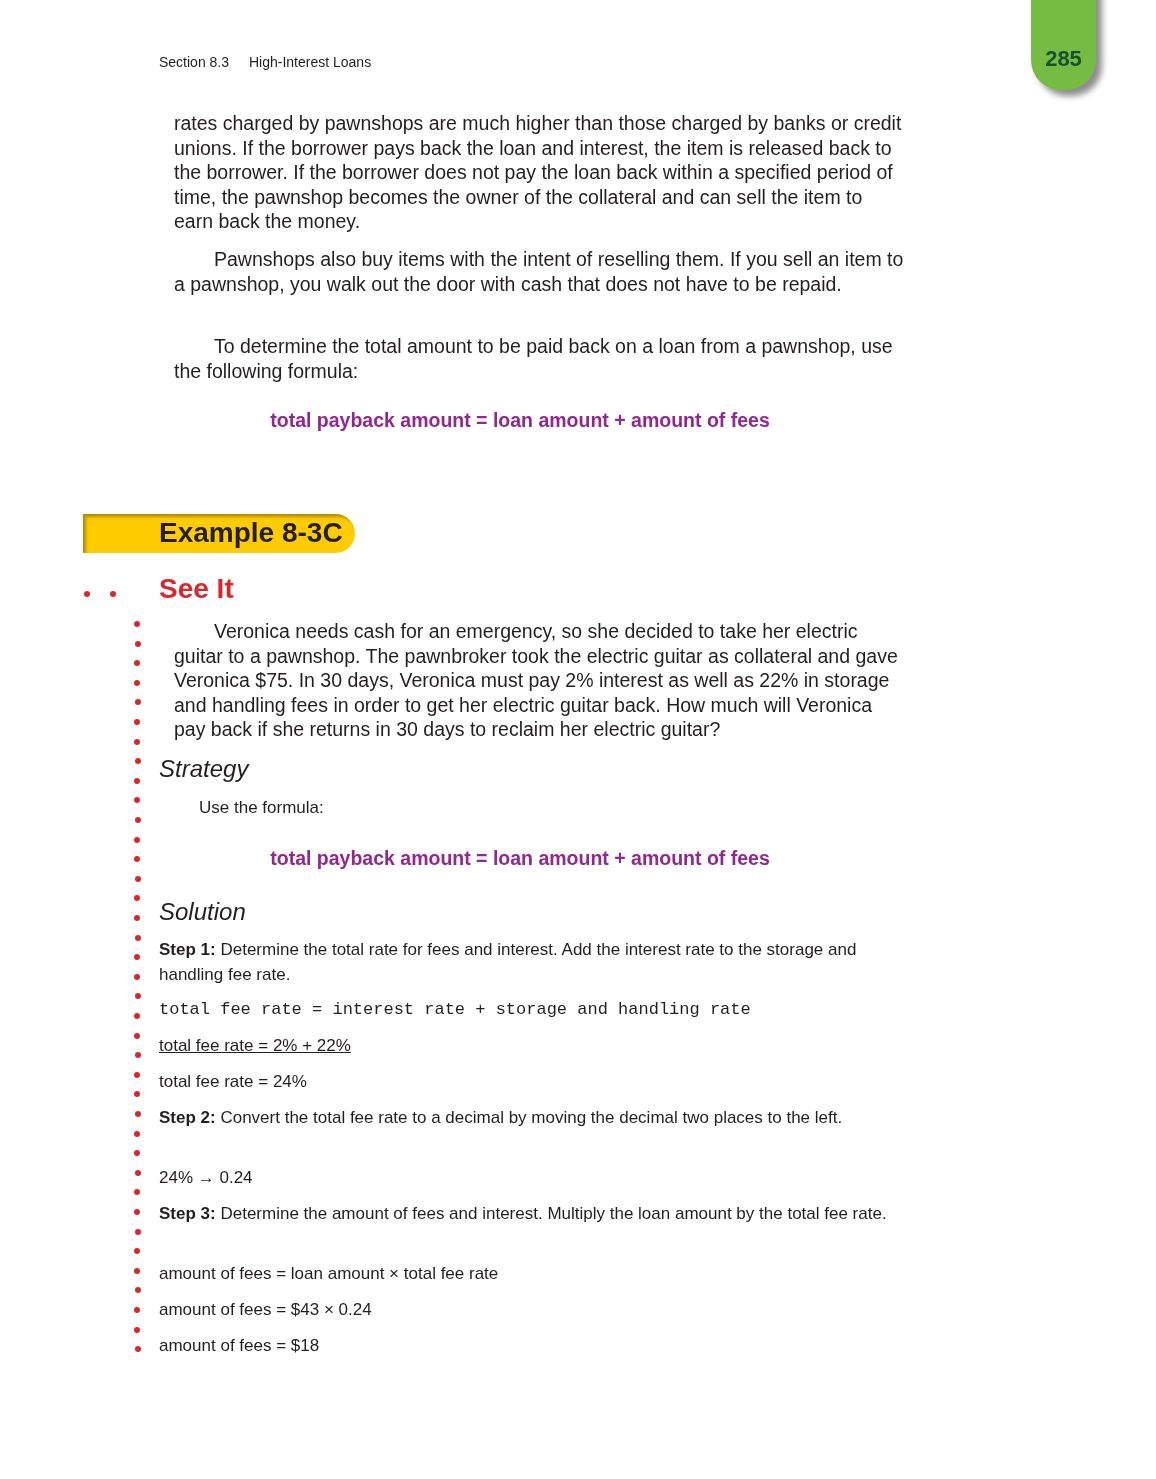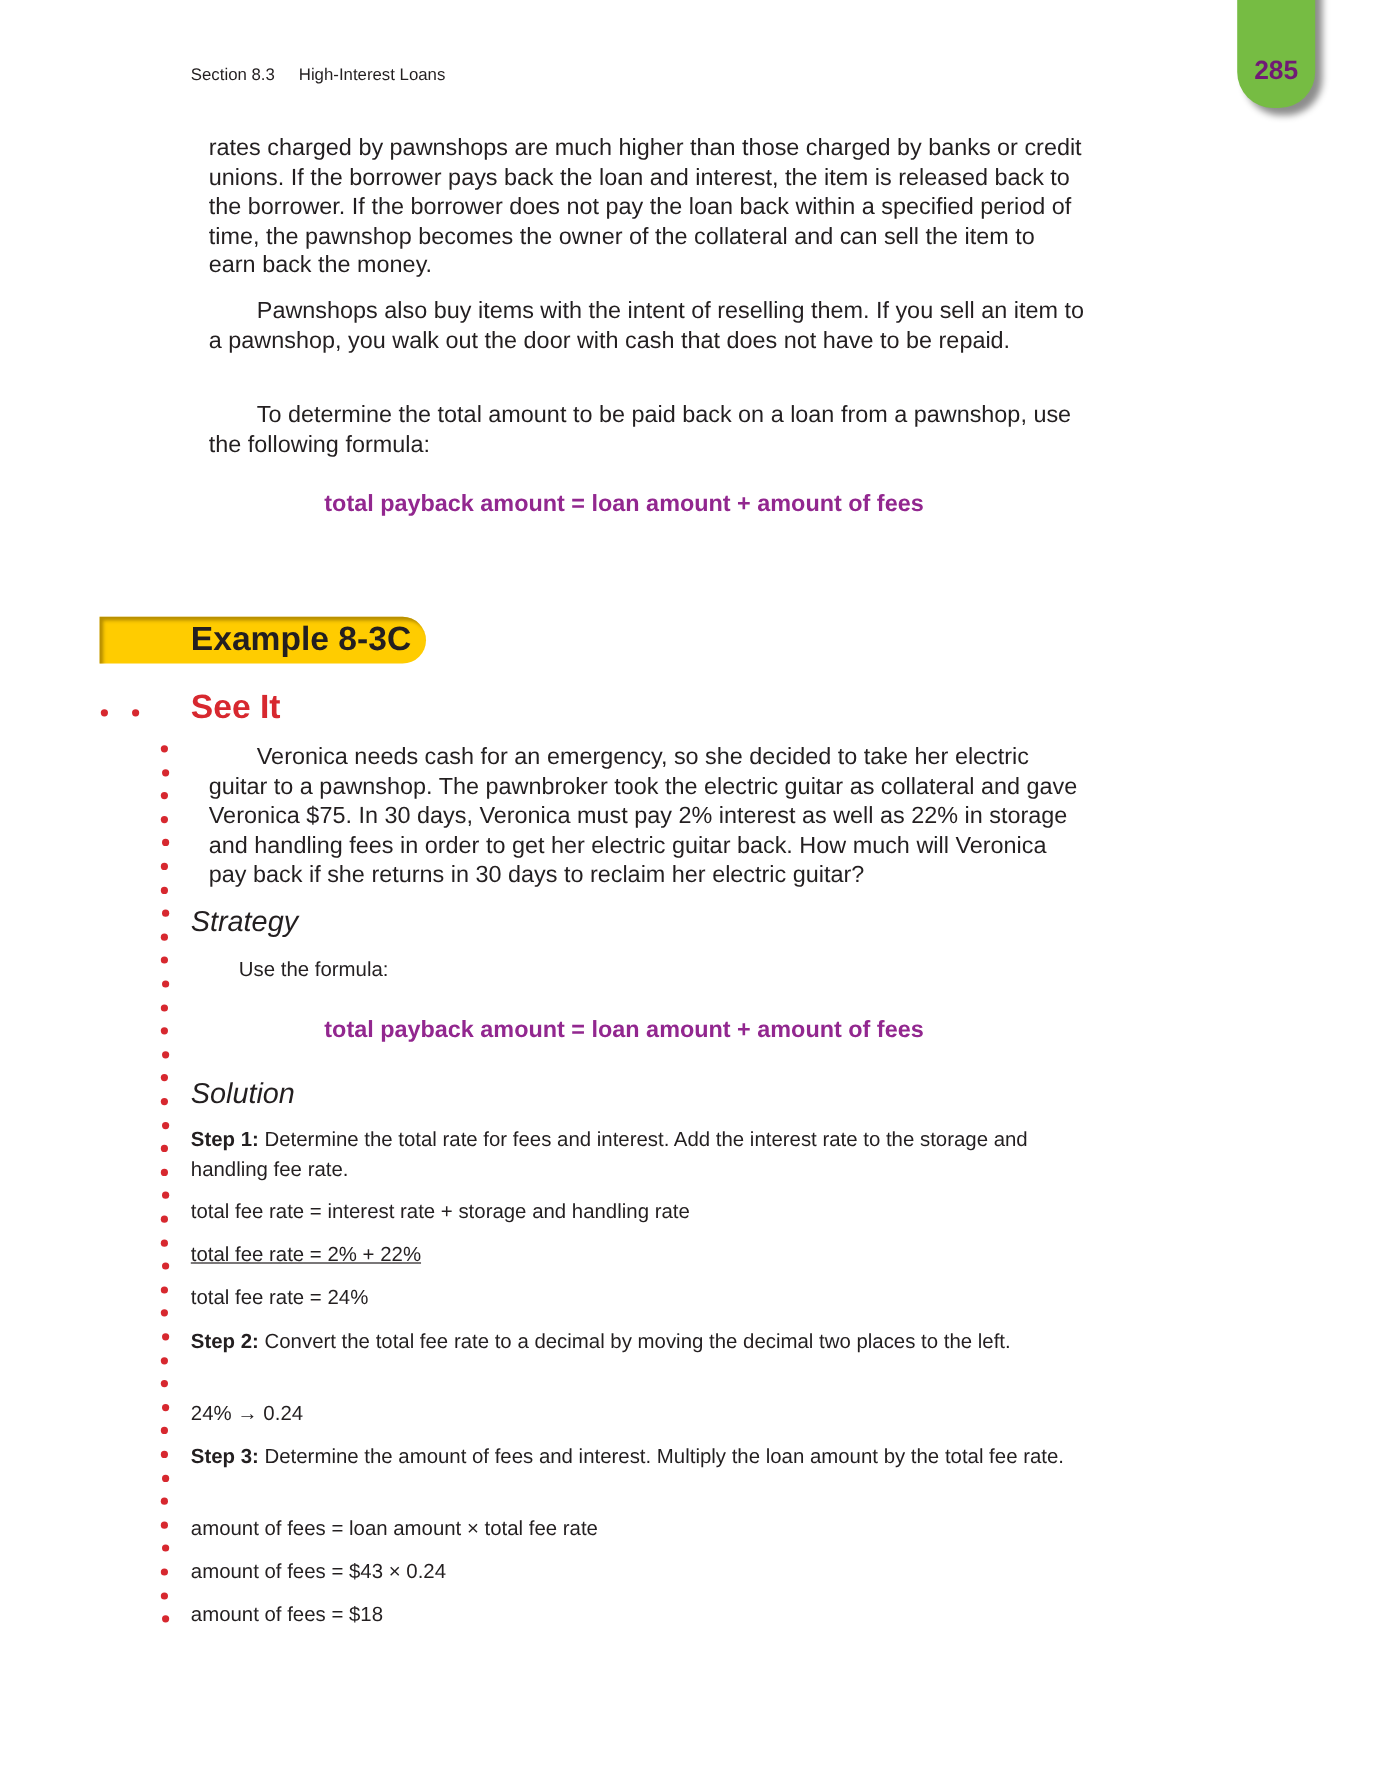--- a/index.html
+++ b/index.html
@@ -4,21 +4,21 @@
 <style>
   html, body { margin:0; padding:0; background:#ffffff; }
   body { width:1156px; height:1479px; position:relative; overflow:hidden;
          font-family:"Liberation Sans", sans-serif; color:#231f20; }
   .running-head { position:absolute; left:159px; top:54px; font-size:14px; color:#231f20; }
   .running-head .sec { margin-right:16px; }
   .page-tab { position:absolute; left:1031px; top:-20px; width:65px; height:110px;
               background:#76bc43; border-radius:0 0 30px 30px;
               box-shadow:6px 6px 6px rgba(0,0,0,0.45); }
   .page-tab span { position:absolute; left:0; right:0; bottom:18px; text-align:center;
-                   color:#701a75; font-weight:bold; font-size:22px; }
+                   color:#14532d; font-weight:bold; font-size:22px; }
   .body-text { position:absolute; left:174px; width:730px; font-size:19.5px; line-height:24.5px; }
   .body-text p { margin:0; }
   .indent { text-indent:40px; }
   .formula { position:absolute; left:0; width:1040px; text-align:center; color:#92278f;
              font-weight:bold; font-size:19.5px; }
   .example-bar { position:absolute; left:83px; top:514px; width:272px; height:39px;
                  background:#ffcc00; border-radius:0 20px 20px 0;
                  box-shadow:inset 3px 3px 3px rgba(120,90,0,0.55); }
   .example-bar span { position:absolute; left:76px; top:3px; font-weight:bold; font-size:28px; color:#231f20; }
   .see-it { position:absolute; left:159px; top:573px; font-weight:bold; font-size:28px; color:#d7282f; }
@@ -107,21 +107,21 @@
 <div class="subhead" style="top:755px;">Strategy</div>
 <div class="line" style="left:199px; top:796px;">Use the formula:</div>
 <div class="formula" style="top:847px;">total payback amount = loan amount + amount of fees</div>
 
 <div class="subhead" style="top:898px;">Solution</div>
 
 <div class="line" style="top:938px;">
   <b>Step 1:</b>
   <span>Determine the total rate for fees and interest. Add the interest rate to the storage and handling fee rate.</span>
 </div>
-<div class="line" style="top:998px;">total fee rate = interest rate + storage and handling rate</div>
+<div class="line" style="top:998px;font-family:Liberation Mono, monospace;">total fee rate = interest rate + storage and handling rate</div>
 <div class="line" style="top:1034px;text-decoration:underline;">total fee rate = 2% + 22%</div>
 <div class="line" style="top:1070px;">total fee rate = 24%</div>
 
 <div class="line" style="top:1106px;">
   <b>Step 2:</b>
   <span>Convert the total fee rate to a decimal by moving the decimal two places to the left.</span>
 </div>
 <div class="line" style="top:1166px;">24% → 0.24</div>
 
 <div class="line" style="top:1202px;">

